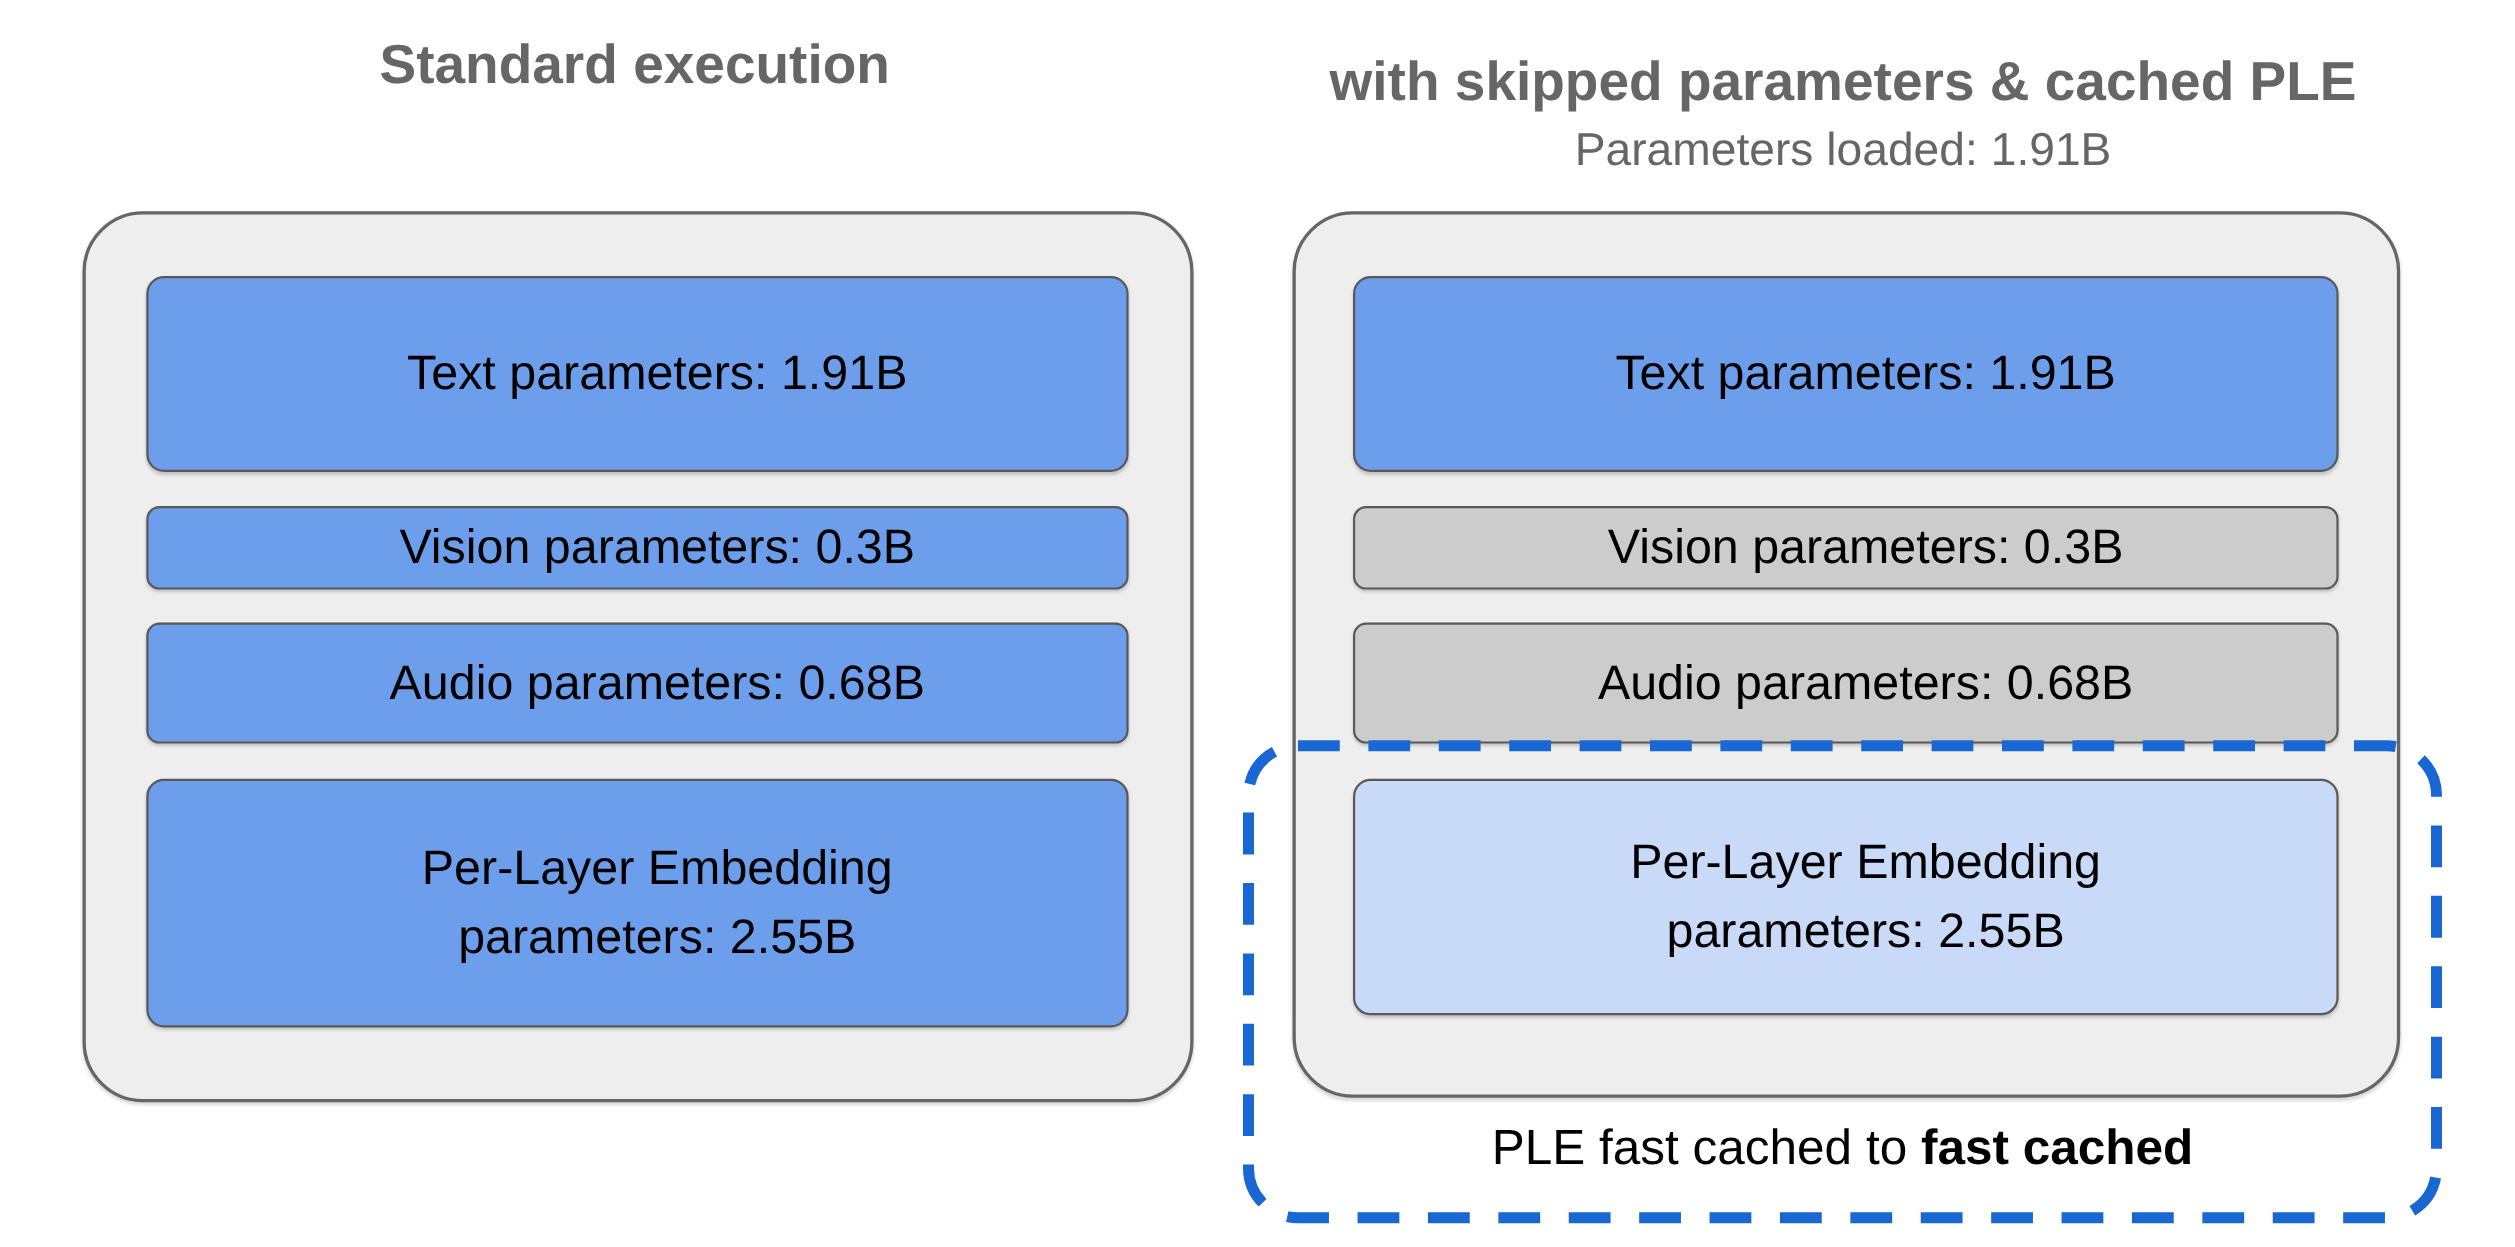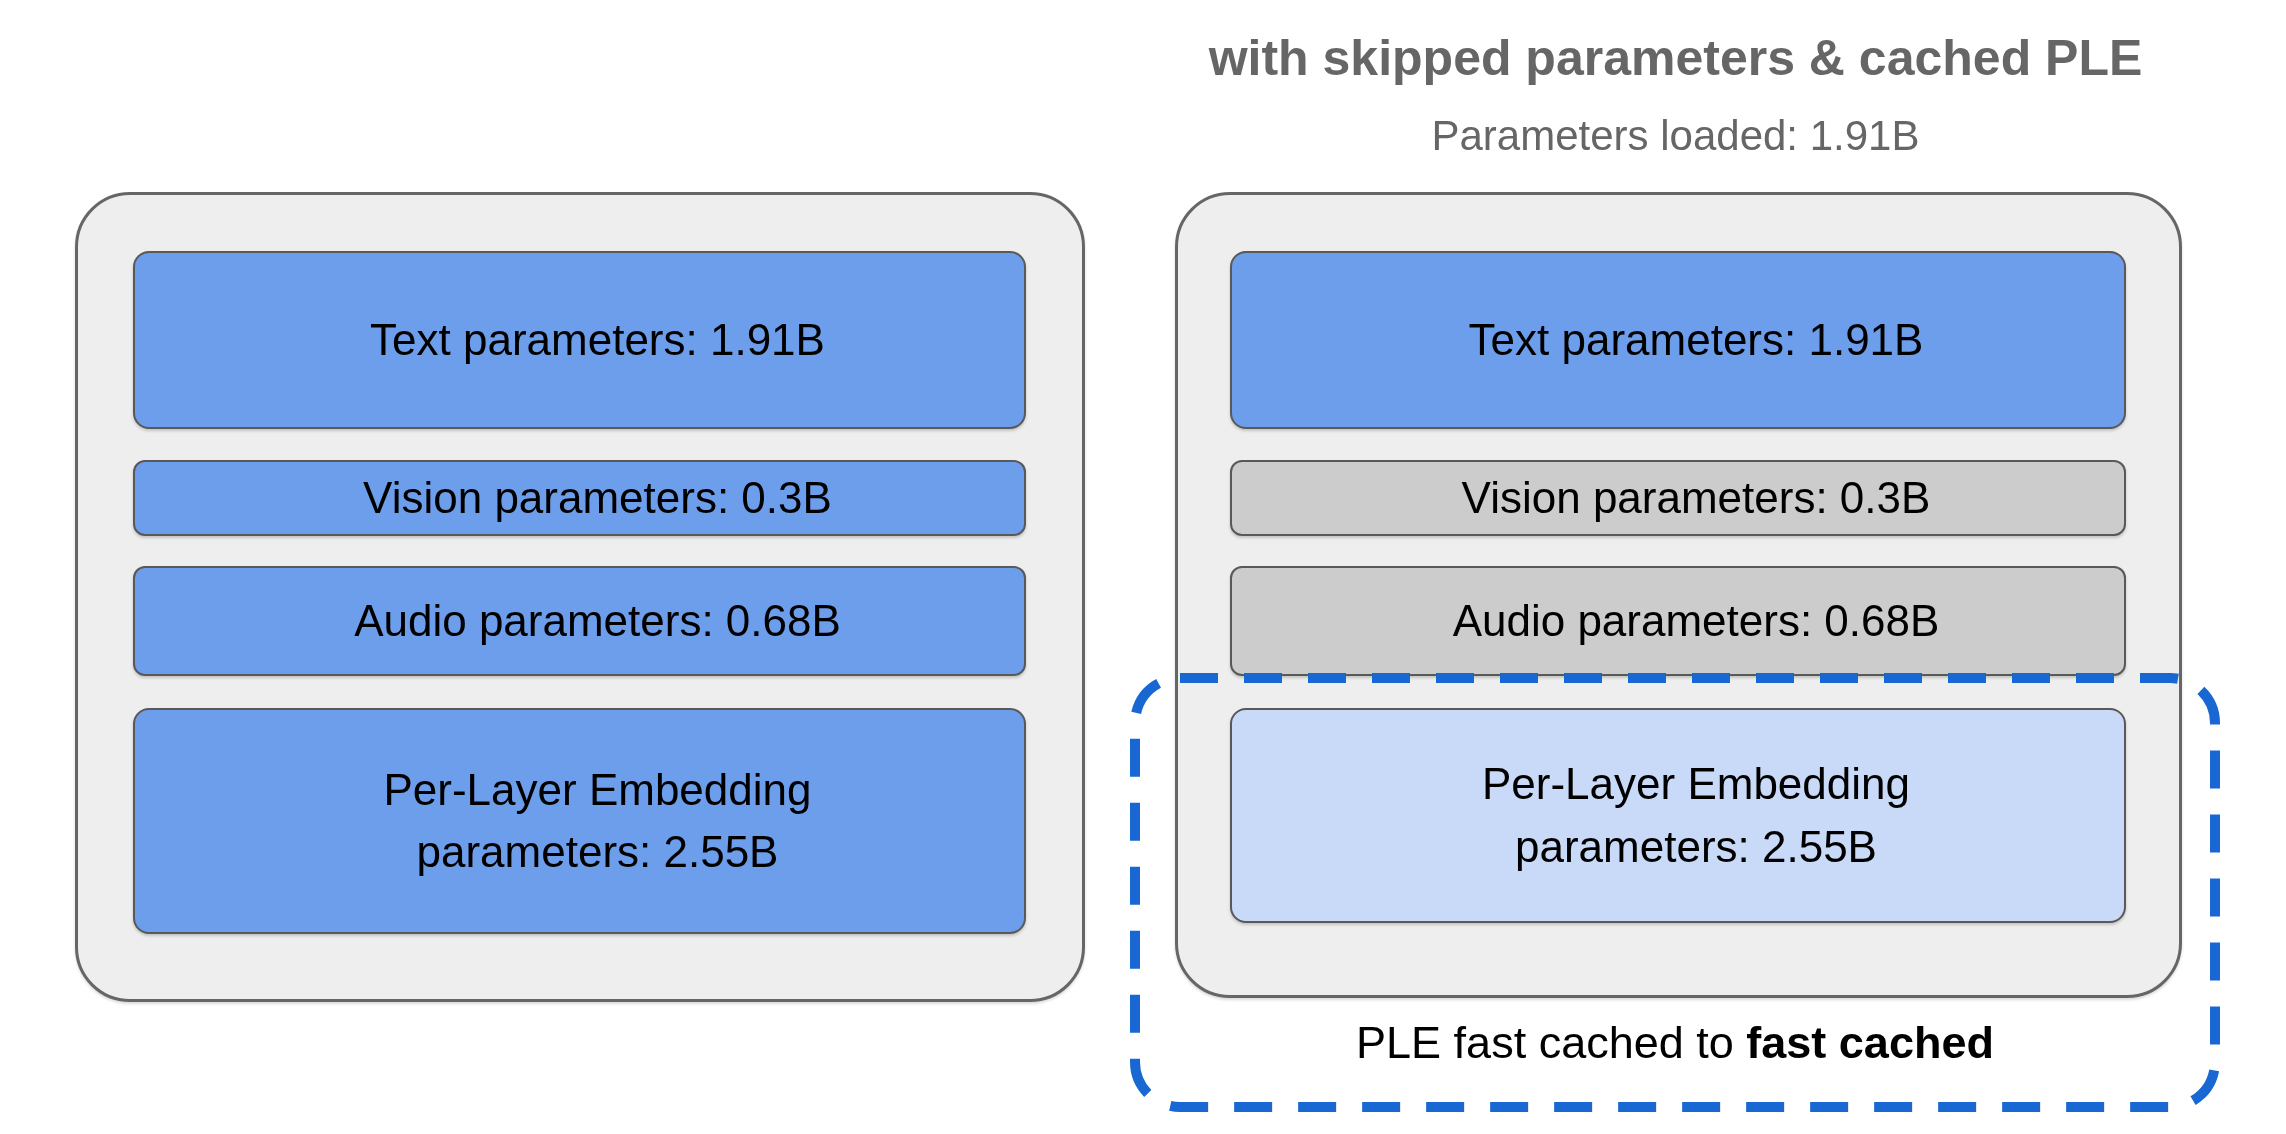--- a/index.html
+++ b/index.html
@@ -74,21 +74,21 @@
   .lp-title{left:75px;top:28px;width:1004px;}
   .lp-subtitle{left:75px;top:108px;width:1004px;}
   .lp-container{left:75px;top:192px;width:1004px;height:804px;}
   .lp-box{left:55px;width:893px;}
   .lp-text{top:56px;height:178px;}
   .lp-vision{top:265px;height:76px;}
   .lp-audio{top:371px;height:110px;}
   .lp-ple{top:513px;height:226px;}
 
   
-  .rp-title{left:1175px;top:28px;width:1001px;}
+  .rp-title{left:1175px;top:44px;width:1001px;}
   .rp-subtitle{left:1175px;top:108px;width:1001px;}
   .rp-container{left:1175px;top:192px;width:1001px;height:800px;}
   .rp-box{left:52px;width:896px;}
   .rp-text{top:56px;height:178px;}
   .rp-vision{top:265px;height:76px;}
   .rp-audio{top:371px;height:110px;}
   .rp-ple{top:513px;height:215px;}
 
   .dashed-outline{
     position:absolute;
@@ -107,20 +107,21 @@
     color:var(--text-black);
     white-space:nowrap;
   }
   .cache-caption .bold-val{font-weight:700;}
 </style>
 </head>
 <body>
 
 <div class="canvas">
 
+  <h2 class="panel-title lp-title">Standard execution</h2>
 
 
   <div class="container lp-container">
     <div class="pbox big fill-blue lp-box lp-text">Text parameters: 1.91B</div>
     <div class="pbox fill-blue lp-box lp-vision">Vision parameters: 0.3B</div>
     <div class="pbox fill-blue lp-box lp-audio">Audio parameters: 0.68B</div>
     <div class="pbox big fill-blue lp-box lp-ple">Per-Layer Embedding
 parameters: 2.55B</div>
   </div>
 

